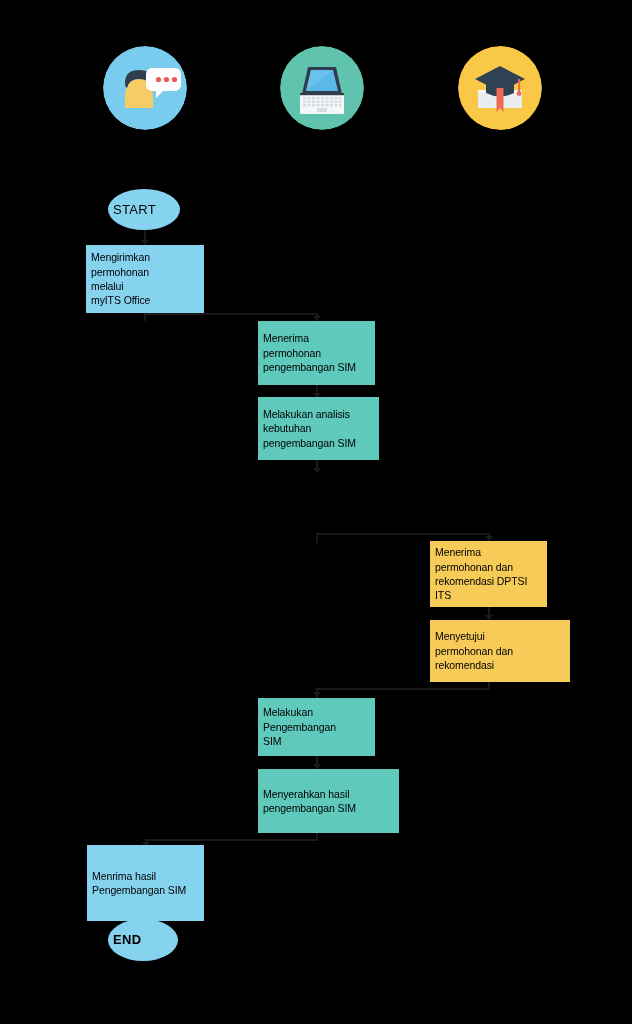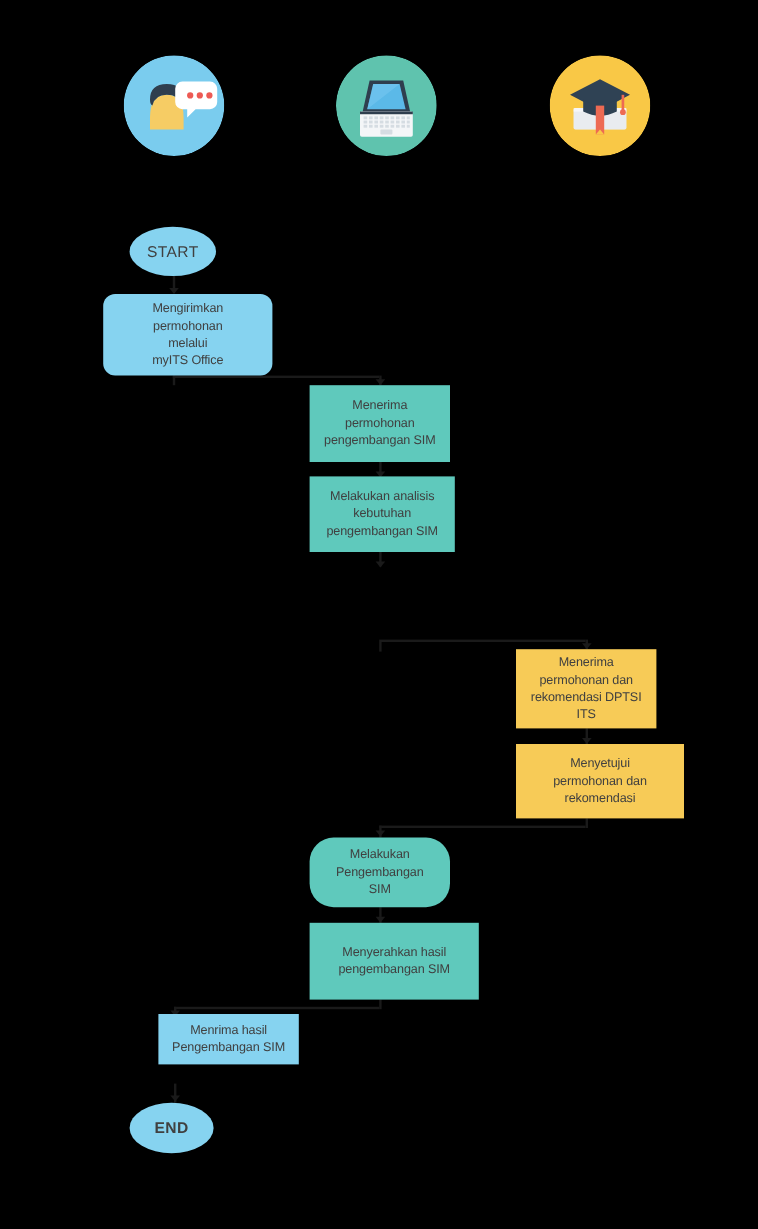--- a/index.html
+++ b/index.html
@@ -34,22 +34,21 @@
   }
   .role-icon svg { display:block; width:84px; height:84px; }
 
   
   .node {
     position: absolute;
     box-sizing: border-box;
     display: flex;
     align-items: center;
     justify-content: center;
-    text-align: center;
-    color: #404040;
+    color: #000000;
     font-size: 10.5px;
     line-height: 1.38;
     padding: 3px 5px;
     letter-spacing: -0.1px;
   }
   .node.terminator {
     border-radius: 50%;
     font-size: 13px;
     letter-spacing: 0.3px;
   }
@@ -178,21 +177,21 @@
   <div class="conn conn-v" style="left:145px; top:839px; height:8px;"></div>
   <div class="arrow-down" style="left:141.5px; top:842px;"></div>
 
   <div class="conn conn-v" style="left:145px; top:903px; height:16px;"></div>
   <div class="arrow-down" style="left:141.5px; top:913px;"></div>
 
   <div class="node terminator" style="left:108px; top:189px; width:72px; height:41px; background:#86D3F0;">
     <span>START</span>
   </div>
 
-  <div class="node" style="left:86px; top:245px; width:141px; height:68px; background:#86D3F0;border-radius:10px;">
+  <div class="node" style="left:86px; top:245px; width:118px; height:68px; background:#86D3F0;">
     <span>Mengirimkan
 permohonan
 melalui
 myITS Office</span>
   </div>
 
   <div class="node" style="left:258px; top:321px; width:117px; height:64px; background:#5FC9BC;">
     <span>Menerima
 permohonan
 pengembangan SIM</span>
@@ -211,32 +210,32 @@
 rekomendasi DPTSI
 ITS</span>
   </div>
 
   <div class="node" style="left:430px; top:620px; width:140px; height:62px; background:#F7CB57;">
     <span>Menyetujui
 permohonan dan
 rekomendasi</span>
   </div>
 
-  <div class="node" style="left:258px; top:698px; width:117px; height:58px; background:#5FC9BC;border-radius:20px;">
+  <div class="node" style="left:258px; top:698px; width:117px; height:58px; background:#5FC9BC;">
     <span>Melakukan
 Pengembangan
 SIM</span>
   </div>
 
   <div class="node" style="left:258px; top:769px; width:141px; height:64px; background:#5FC9BC;">
     <span>Menyerahkan hasil
 pengembangan SIM</span>
   </div>
 
-  <div class="node" style="left:87px; top:845px; width:117px; height:42px; background:#86D3F0;margin-left:45px;">
+  <div class="node" style="left:87px; top:845px; width:117px; height:76px; background:#86D3F0;">
     <span>Menrima hasil
 Pengembangan SIM</span>
   </div>
 
   <div class="node terminator" style="left:108px; top:919px; width:70px; height:42px; background:#86D3F0;font-weight:bold;">
     <span>END</span>
   </div>
 
 </div>
 

